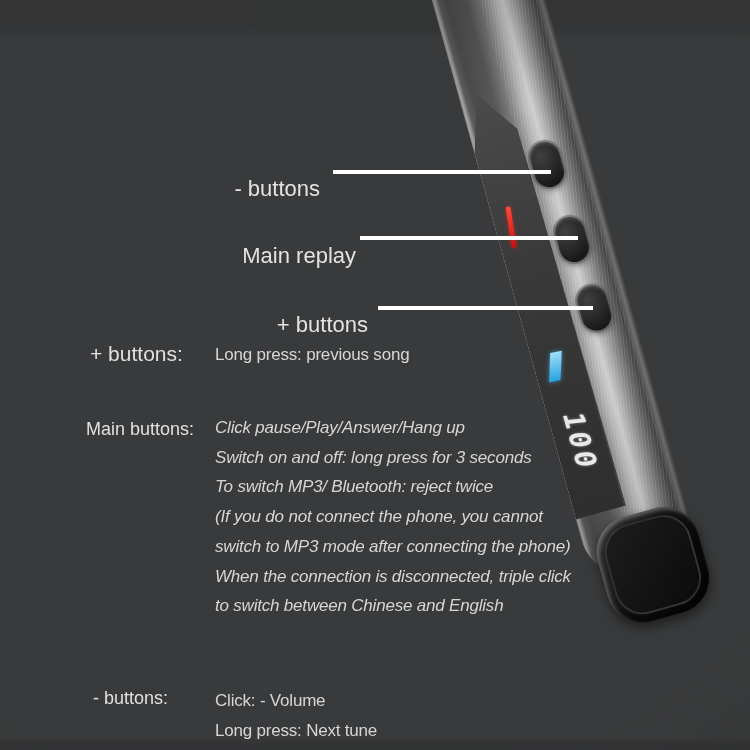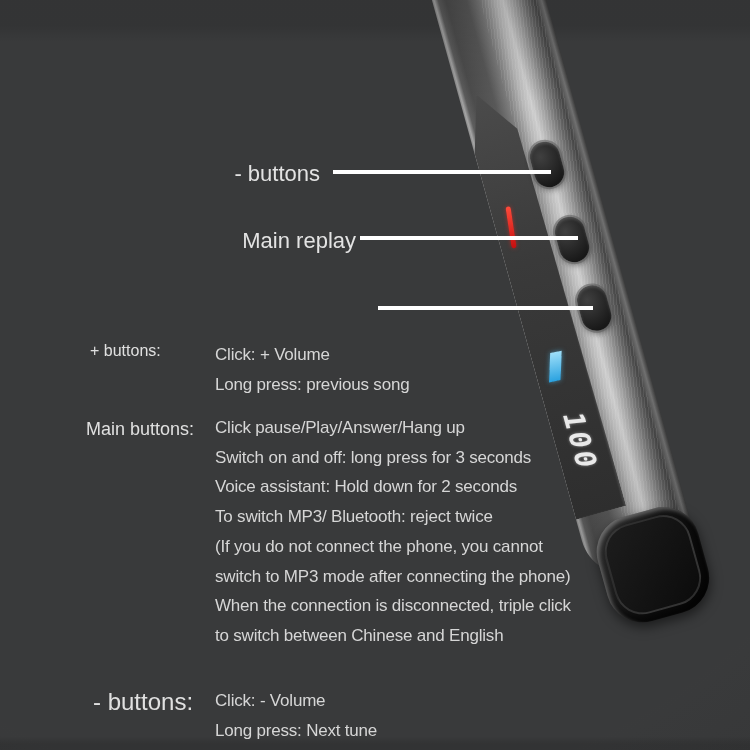--- a/index.html
+++ b/index.html
@@ -52,33 +52,33 @@
                inset -6px -8px 12px rgba(0,0,0,.7), 0 5px 12px rgba(0,0,0,.5);}
   .cap-face{position:absolute;inset:8px;border-radius:28px;
     border:2px solid rgba(120,120,120,.30);
     background:linear-gradient(130deg,#1d1d1d,#0b0b0b);}
 
   
   .pointer{position:absolute;height:4px;background:#ffffff;z-index:5;}
   .pt-1{left:333px;top:170px;width:218px;}
   .pt-2{left:360px;top:236px;width:218px;}
   .pt-3{left:378px;top:306px;width:215px;}
-  .co{position:absolute;color:#e3e3e3;font-size:22px;text-align:right;z-index:6;white-space:nowrap;}
+  .co{position:absolute;color:#e3e3e3;font-size:22px;text-align:right;z-index:6;white-space:nowrap;margin-top:15px;}
   .co-1{left:150px;top:161px;width:170px;}
   .co-2{left:150px;top:228px;width:206px;}
   .co-3{left:150px;top:297px;width:218px;}
 
   
   .sec-label{position:absolute;color:#e0e0e0;z-index:6;white-space:nowrap;}
-  .sl-1{left:90px;top:342px;font-size:16px;}
+  .sl-1{left:90px;top:342px;font-size:21px;}
   .sl-2{left:86px;top:419px;font-size:18px;}
-  .sl-3{left:93px;top:688px;font-size:24px;}
+  .sl-3{left:93px;top:688px;font-size:18px;}
   .sec{position:absolute;left:215px;font-size:17px;line-height:29.7px;color:#d6d6d6;
        letter-spacing:-0.2px;z-index:6;white-space:nowrap;}
-  .sec-1{top:340px;} .sec-2{top:413px;} .sec-3{top:686px;}
+  .sec-1{top:340px;} .sec-2{top:413px;font-style:italic;} .sec-3{top:686px;}
 </style>
 </head>
 <body>
 
 <div class="stage">
   <div class="bg-overlay"></div>
 
   <div class="device">
     <div class="stick-body"></div>
     <div class="stick-sparkle"></div>
@@ -96,32 +96,31 @@
       <div class="cap-face"></div>
     </div>
   </div>
 
   <div class="pointer pt-1"></div>
   <div class="pointer pt-2"></div>
   <div class="pointer pt-3"></div>
 
   <div class="co co-1">- buttons</div>
   <div class="co co-2">Main replay</div>
+  <div class="co co-3">+ buttons</div>
 
   <div class="sec-label sl-1">+ buttons:</div>
   <div class="sec sec-1">
-    <div>Click: + Volume</div>
     <div>Long press: previous song</div>
   </div>
 
   <div class="sec-label sl-2">Main buttons:</div>
   <div class="sec sec-2">
     <div>Click pause/Play/Answer/Hang up</div>
     <div>Switch on and off: long press for 3 seconds</div>
-    <div>Voice assistant: Hold down for 2 seconds</div>
     <div>To switch MP3/ Bluetooth: reject twice</div>
     <div>(If you do not connect the phone, you cannot</div>
     <div>switch to MP3 mode after connecting the phone)</div>
     <div>When the connection is disconnected, triple click</div>
     <div>to switch between Chinese and English</div>
   </div>
 
   <div class="sec-label sl-3">- buttons:</div>
   <div class="sec sec-3">
     <div>Click: - Volume</div>

